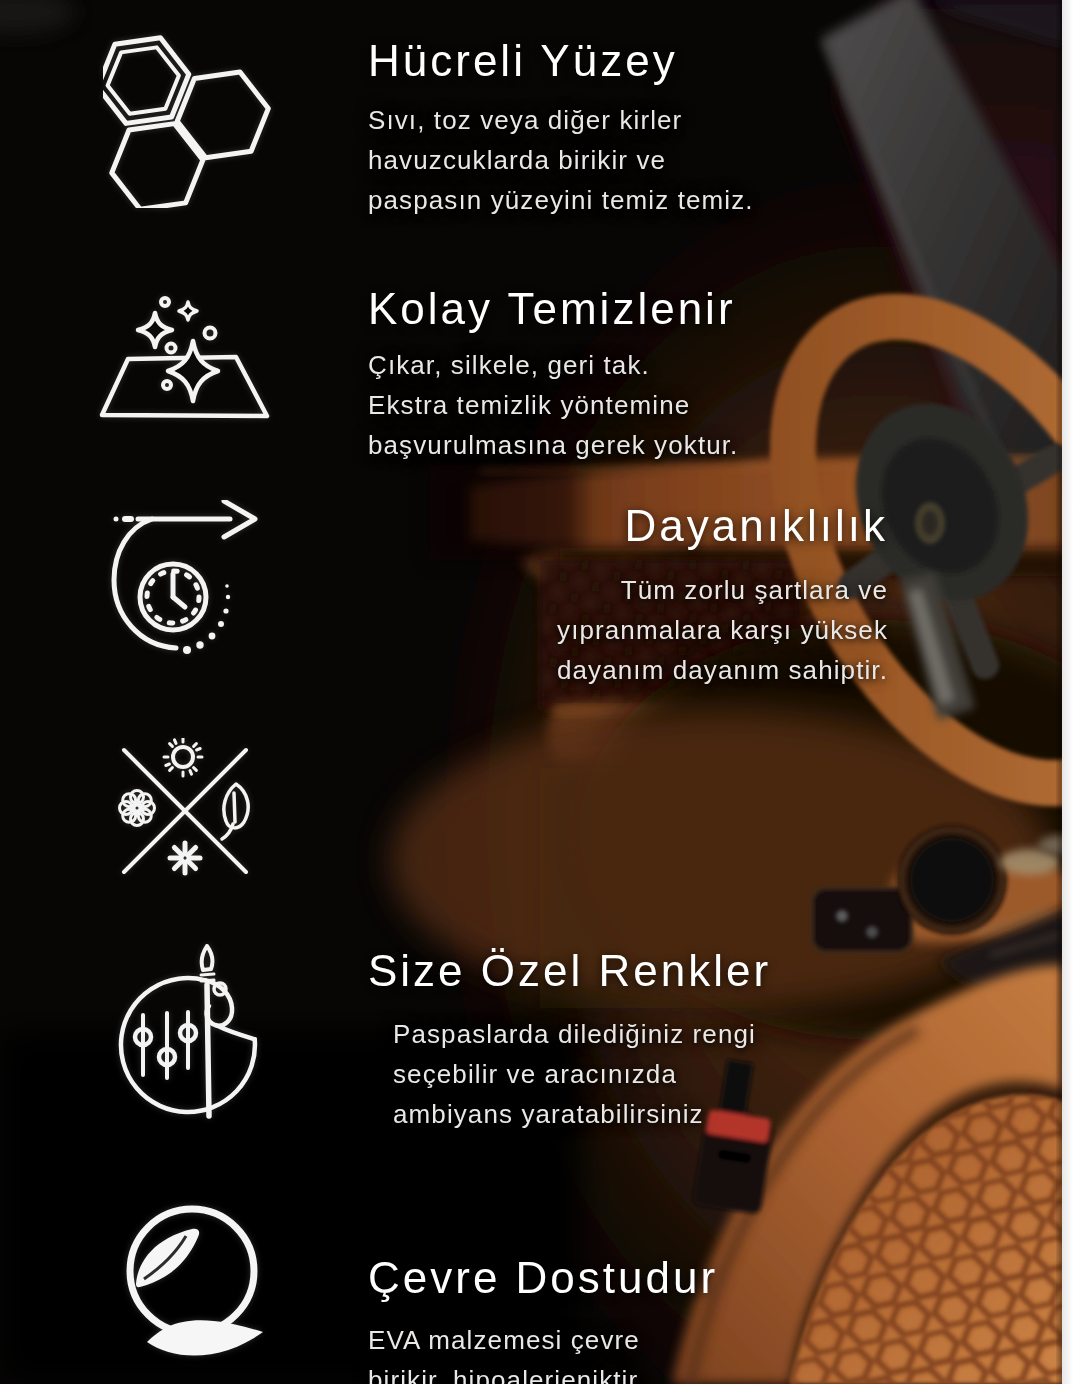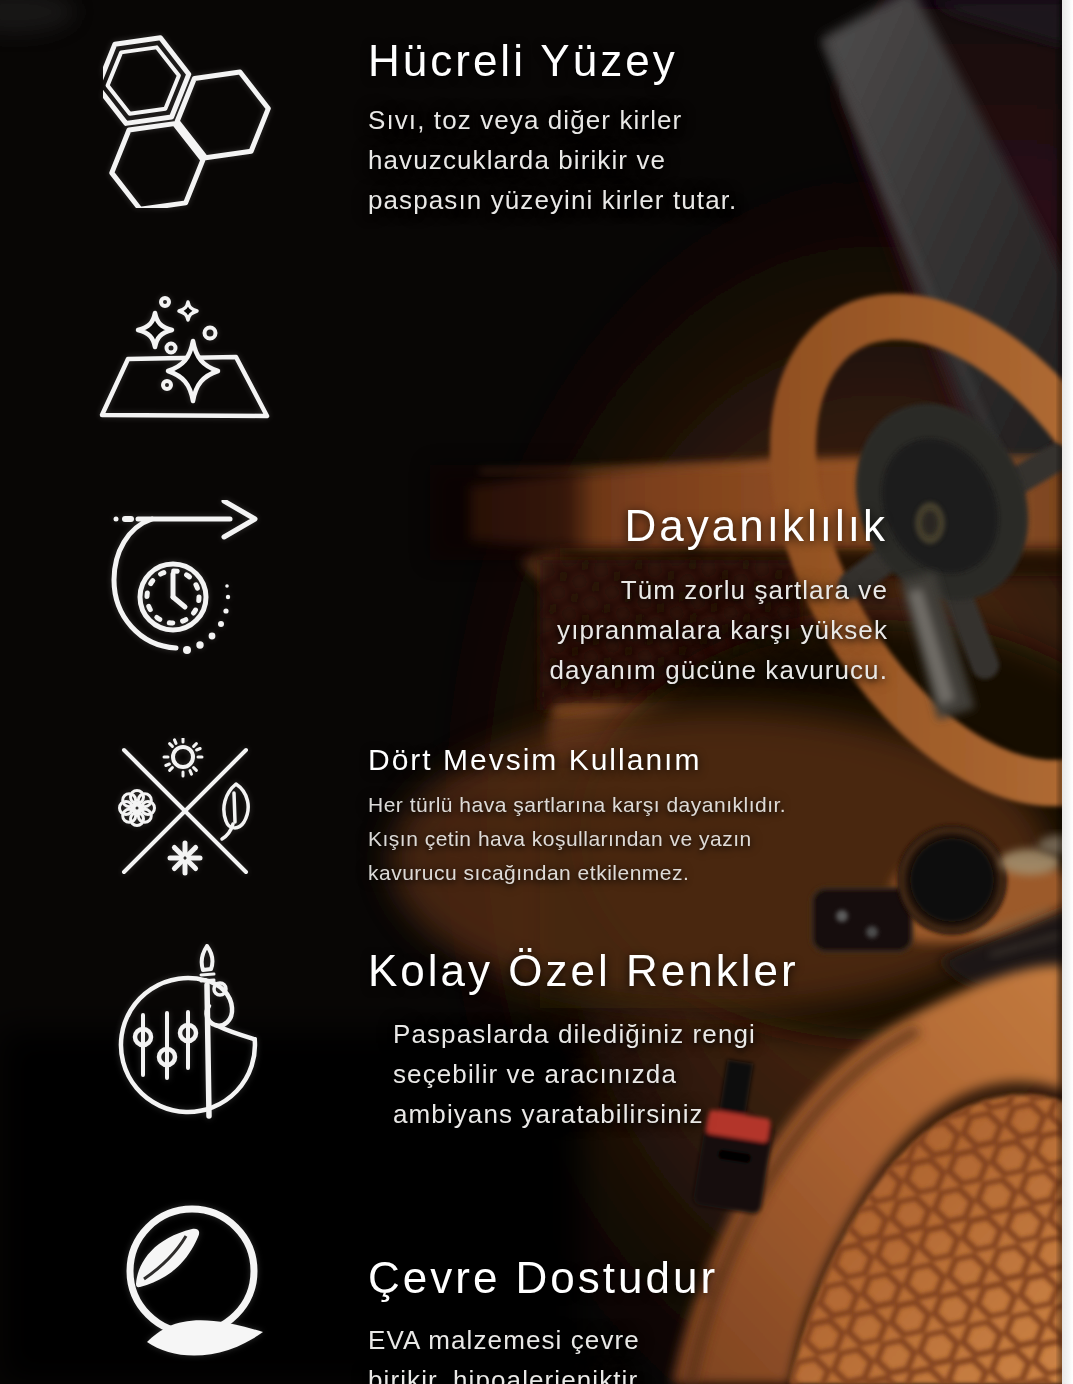--- a/index.html
+++ b/index.html
@@ -196,34 +196,40 @@
           <path d="M82,45 L64,76 L28,76 L10,45 L28,14 L64,14 Z" stroke-width="4"></path>
           <path d="M166,90 L143,130 L97,130 L74,90 L97,50 L143,50 Z"></path>
           <path d="M94,132 L71,172 L25,172 L2,132 L25,92 L71,92 Z"></path>
         </g>
       </svg>
     </div>
     <div class="txt" id="f1-txt">
       <h2 class="title">Hücreli Yüzey</h2>
       <p class="body">Sıvı, toz veya diğer kirler
 havuzcuklarda birikir ve
-paspasın yüzeyini kirler tutar.</p>
+paspasın yüzeyini temiz temiz.</p>
     </div>
 
     <div class="icon" id="f2-icon">
       <svg width="174" height="136" viewBox="0 0 174 136" fill="none" stroke="#f4f4f4" stroke-width="4.5" stroke-linejoin="round" stroke-linecap="round">
         <path d="M30,67 L138,65 L169,124 L4,123 Z"></path>
         <path d="M95,49 C98,66 105,74 120,79 C105,84 98,92 95,109 C92,92 85,84 70,79 C85,74 92,66 95,49 Z" fill="#0b0a09"></path>
         <path d="M57,21 C59,31 63,35 74,38 C63,41 59,45 57,55 C55,45 51,41 40,38 C51,35 55,31 57,21 Z" fill="#0b0a09"></path>
         <path d="M90,10 C91,15 93,17 99,19 C93,21 91,23 90,28 C89,23 87,21 81,19 C87,17 89,15 90,10 Z" fill="#0b0a09" stroke-width="3.5"></path>
         <circle cx="67" cy="10" r="4" stroke-width="4"></circle>
         <circle cx="112" cy="41" r="5.5" stroke-width="4"></circle>
         <circle cx="73" cy="56" r="4.5" stroke-width="4"></circle>
         <circle cx="69" cy="93" r="4" stroke-width="4"></circle>
       </svg>
+    </div>
+    <div class="txt" id="f2-txt">
+      <h2 class="title">Kolay Temizlenir</h2>
+      <p class="body">Çıkar, silkele, geri tak.
+Ekstra temizlik yöntemine
+başvurulmasına gerek yoktur.</p>
     </div>
 
     <div class="icon" id="f3-icon">
       <svg width="150" height="168" viewBox="0 0 150 168" fill="none" stroke="#f4f4f4" stroke-width="5" stroke-linejoin="round" stroke-linecap="round">
         <circle cx="8" cy="19" r="2.5" fill="#f4f4f4" stroke="none"></circle>
         <rect x="14" y="16" width="12" height="6" rx="3" fill="#f4f4f4" stroke="none"></rect>
         <line x1="30" y1="19" x2="122" y2="19"></line>
         <polyline points="116,1 147,19 116,37"></polyline>
         <path d="M44,19 C20,27 6,52 6,80 C6,116 32,146 68,148"></path>
         <g fill="#f4f4f4" stroke="none">
@@ -238,21 +244,21 @@
         <circle cx="65" cy="97" r="33"></circle>
         <circle cx="65" cy="97" r="26" stroke-width="5" stroke-dasharray="3.6 10"></circle>
         <line x1="65" y1="97" x2="65" y2="74"></line>
         <line x1="65" y1="97" x2="77" y2="107"></line>
       </svg>
     </div>
     <div class="txt" id="f3-txt">
       <h2 class="title">Dayanıklılık</h2>
       <p class="body">Tüm zorlu şartlara ve
 yıpranmalara karşı yüksek
-dayanım gücüne kavurucu.</p>
+dayanım dayanım sahiptir.</p>
     </div>
 
     <div class="icon" id="f4-icon">
       <svg width="146" height="146" viewBox="0 0 146 146" fill="none" stroke="#f4f4f4" stroke-width="4" stroke-linejoin="round" stroke-linecap="round">
         <line x1="12" y1="12" x2="134" y2="134"></line>
         <line x1="134" y1="12" x2="12" y2="134"></line>
         <g>
           <circle cx="71" cy="19" r="10"></circle>
           <g stroke-width="3">
             <line x1="71" y1="4" x2="71" y2="0"></line>
@@ -290,47 +296,41 @@
             <line x1="75.8" y1="122.8" x2="83.6" y2="130.6"></line>
           <line x1="73" y1="124" x2="73" y2="135"></line>
             <line x1="70.2" y1="122.8" x2="62.4" y2="130.6"></line>
           <line x1="69" y1="120" x2="58" y2="120"></line>
             <line x1="70.2" y1="117.2" x2="62.4" y2="109.4"></line>
           <line x1="73" y1="116" x2="73" y2="105"></line>
             <line x1="75.8" y1="117.2" x2="83.6" y2="109.4"></line>
         </g>
       </svg>
     </div>
-    <div class="txt small" id="f4-txt">
-      <h2 class="title">Dört Mevsim Kullanım</h2>
-      <p class="body">Her türlü hava şartlarına karşı dayanıklıdır.
-Kışın çetin hava koşullarından ve yazın
-kavurucu sıcağından etkilenmez.</p>
-    </div>
 
     <div class="icon" id="f5-icon">
       <svg width="150" height="200" viewBox="0 0 150 200" fill="none" stroke="#f4f4f4" stroke-width="4.5" stroke-linejoin="round" stroke-linecap="round">
         <path d="M136.7,99.2 A67,67 0 1 1 87.3,40.3"></path>
         <path d="M87.3,40.3 C103,44 113,55 114,68 C115,80 106,88 97,85 C89,82 86,73 91,66"></path>
         <path d="M100,86 C112,92 126,96 136.7,99.2"></path>
         <path d="M89,6 C94,13 96,21 93,29 L85,30 C82,21 85,12 89,6 Z" stroke-width="4"></path>
         <line x1="83" y1="35" x2="96" y2="34" stroke-width="3"></line>
         <line x1="83" y1="41" x2="96" y2="40" stroke-width="3"></line>
         <circle cx="102" cy="49" r="6" stroke-width="3.5"></circle>
         <line x1="89" y1="45" x2="91" y2="176" stroke-width="5.5"></line>
         <line x1="25" y1="75" x2="25" y2="135" stroke-width="4"></line>
         <circle cx="25" cy="97" r="8"></circle>
         <line x1="49" y1="73" x2="49" y2="138" stroke-width="4"></line>
         <circle cx="49" cy="117" r="8"></circle>
         <line x1="70" y1="72" x2="70" y2="128" stroke-width="4"></line>
         <circle cx="70" cy="93" r="8"></circle>
       </svg>
     </div>
     <div class="txt" id="f5-txt">
-      <h2 class="title">Kolay Özel Renkler</h2>
+      <h2 class="title">Size Özel Renkler</h2>
       <p class="body">Paspaslarda dilediğiniz rengi
 seçebilir ve aracınızda
 ambiyans yaratabilirsiniz</p>
     </div>
 
     <div class="icon" id="f6-icon">
       <svg width="150" height="172" viewBox="0 0 150 172" fill="none">
         <circle cx="70" cy="73" r="62" stroke="#f5f5f5" stroke-width="7"></circle>
         <path d="M14,86 C16,62 34,40 70,31 C76,30 79,33 76,39 C64,67 44,82 18,89 C15,89.5 14,88.5 14,86 Z" fill="#f6f6f6"></path>
         <path d="M22,81 C38,70 54,55 64,38" stroke="#0a0807" stroke-width="3" opacity="0.85"></path>

